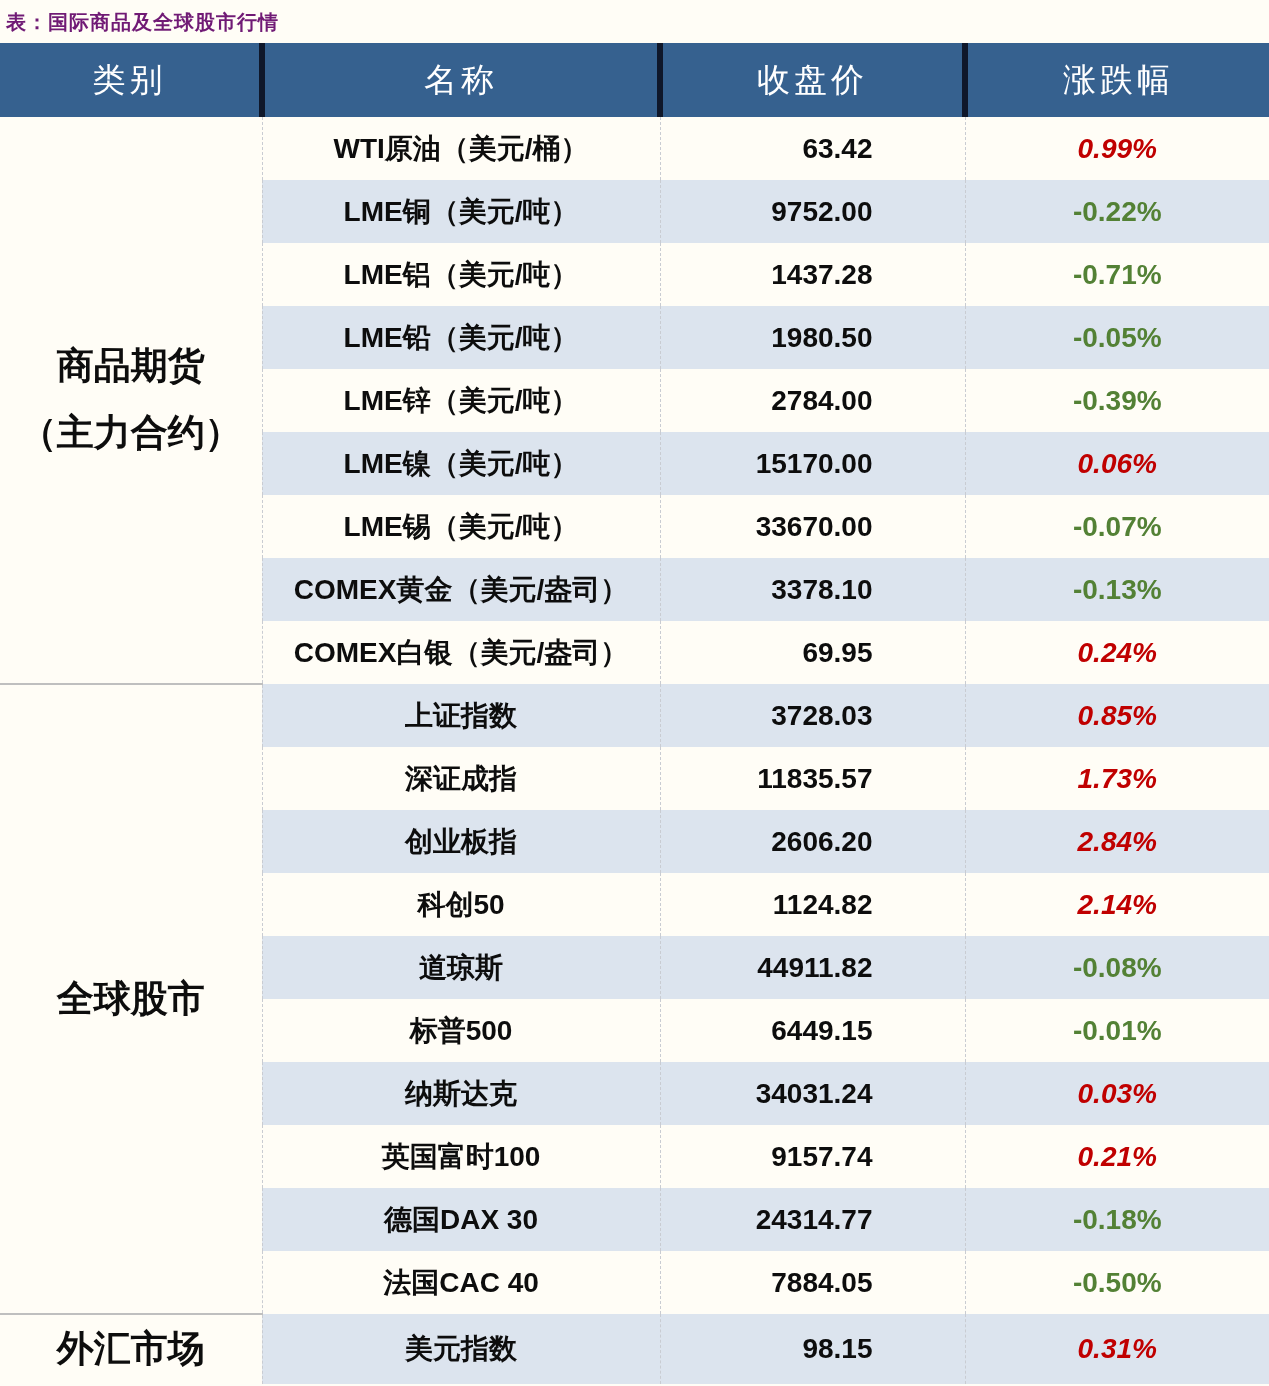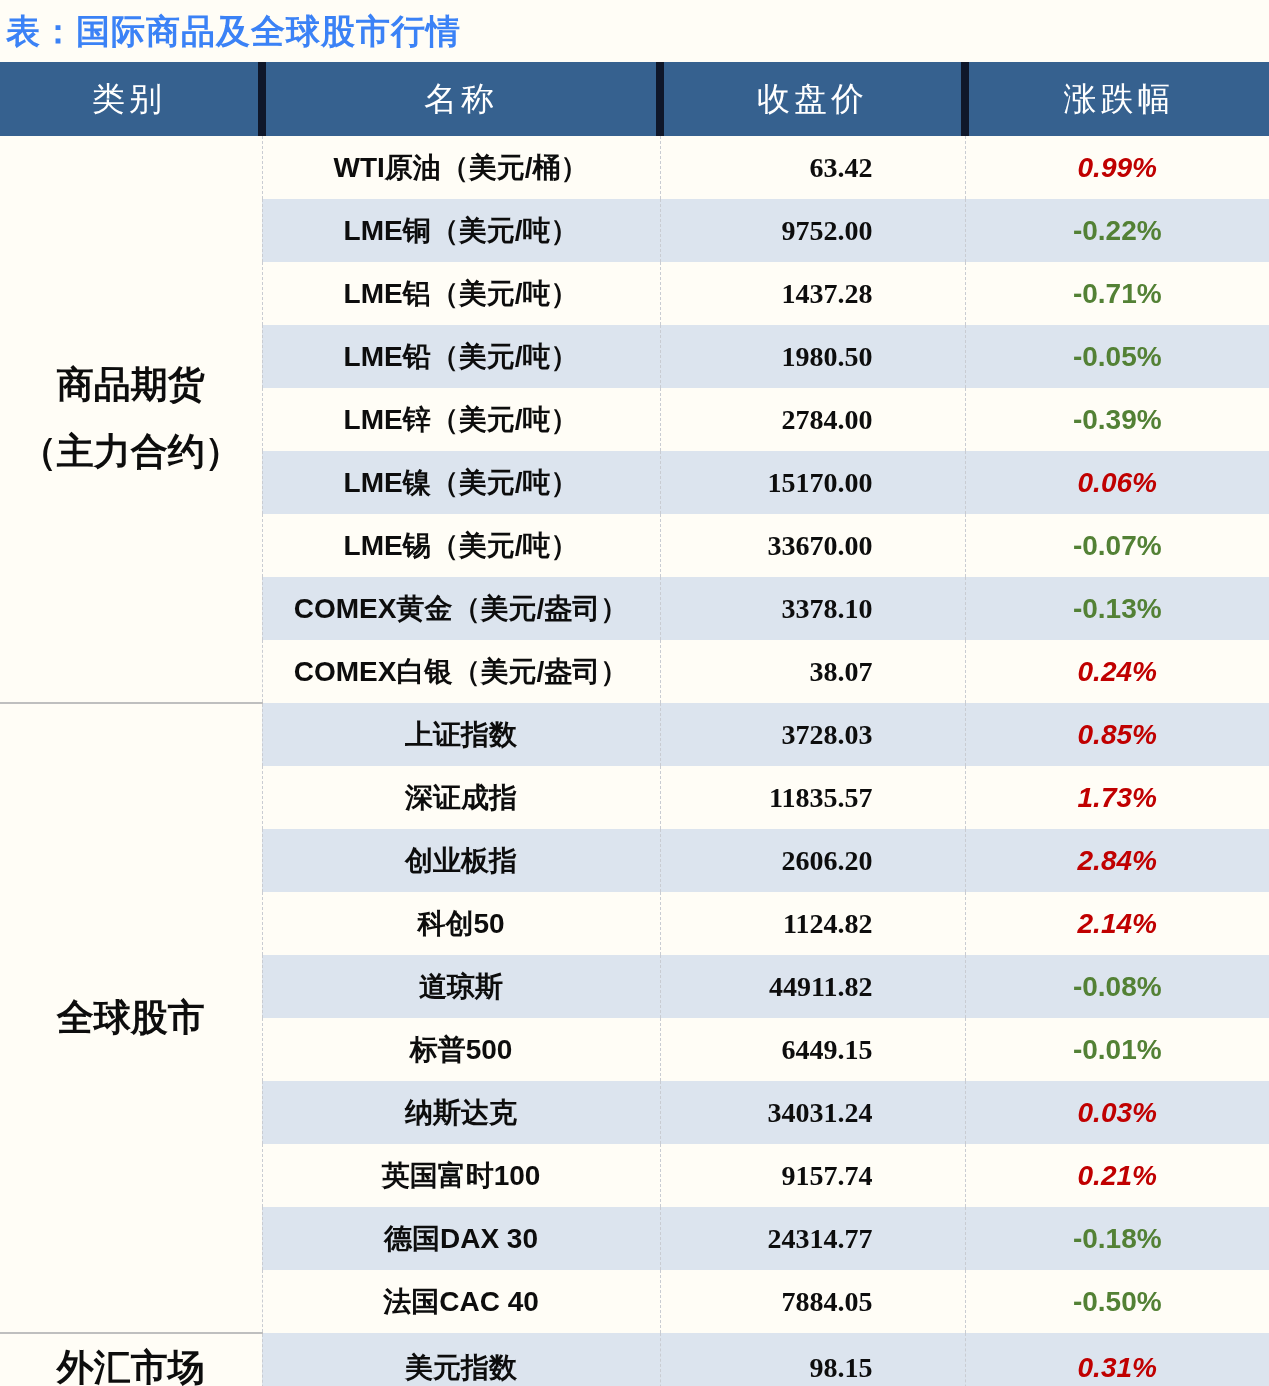--- a/index.html
+++ b/index.html
@@ -5,23 +5,23 @@
   html, body { margin: 0; padding: 0; }
   body {
     width: 1269px;
     height: 1386px;
     background: #fffdf6;
     font-family: "Liberation Sans", "DejaVu Sans", sans-serif;
     color: #0d0d0d;
   }
   .title {
     padding: 9px 0 7px 6px;
-    font-size: 34px;
+    font-size: 20px;
     font-weight: 700;
-    color: #3b82f6;
+    color: #701a75;
     letter-spacing: 1px;
   }
   table.market {
     border-collapse: collapse;
     width: 1269px;
     table-layout: fixed;
   }
   col.c-cat   { width: 262px; }
   col.c-name  { width: 398px; }
   col.c-price { width: 305px; }
@@ -31,21 +31,21 @@
     background: #36618f;
     color: #ffffff;
     height: 72px;
     font-family: "Liberation Serif", "DejaVu Serif", serif;
     font-weight: 400;
     font-size: 33px;
     letter-spacing: 4px;
     text-align: center;
     vertical-align: middle;
   }
-  thead th + th { border-left: 8px solid #0f172a; }
+  thead th + th { border-left: 6px solid #0f172a; }
 
   tbody td {
     height: 61px;
     font-size: 28px;
     font-weight: 700;
     vertical-align: middle;
     background: #fffdf6;
   }
   tbody tr:nth-child(even) td { background: #dce4ee; }
 
@@ -59,21 +59,21 @@
   td.cat.sep { border-top: 2px solid #bfbfbf; }
 
   td.name {
     text-align: center;
     border-left: 1px dashed #c9ccd2;
   }
   td.price {
     text-align: right;
     padding-right: 92px;
     border-left: 1px dashed #c9ccd2;
-    font-family: Liberation Serif, serif;
+    font-family: Liberation Sans, sans-serif;
   }
   td.chg {
     text-align: center;
     border-left: 1px dashed #c9ccd2;
   }
   td.chg.up   { color: #c00000; font-style: italic; }
   td.chg.down { color: #538135; }
 </style>
 </head>
 <body>
@@ -133,21 +133,21 @@
       <td class="price">33670.00</td>
       <td class="chg down">-0.07%</td>
     </tr>
     <tr>
       <td class="name">COMEX黄金（美元/盎司）</td>
       <td class="price">3378.10</td>
       <td class="chg down">-0.13%</td>
     </tr>
     <tr>
       <td class="name">COMEX白银（美元/盎司）</td>
-      <td class="price">38.07</td>
+      <td class="price">69.95</td>
       <td class="chg up">0.24%</td>
     </tr>
     <tr>
       <td class="cat sep" rowspan="10">全球股市</td>
       <td class="name">上证指数</td>
       <td class="price">3728.03</td>
       <td class="chg up">0.85%</td>
     </tr>
     <tr>
       <td class="name">深证成指</td>

